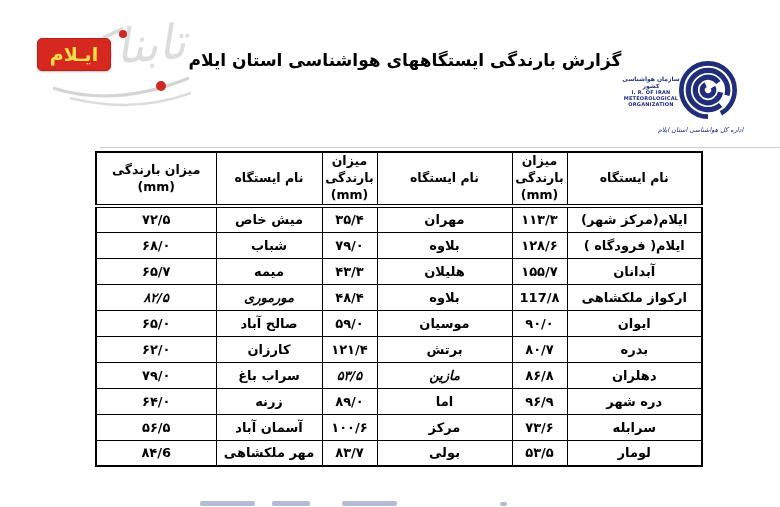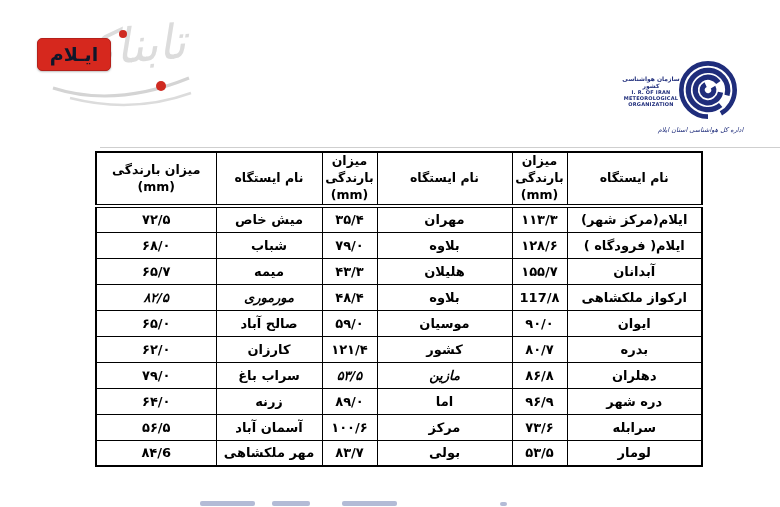--- a/index.html
+++ b/index.html
@@ -10,21 +10,21 @@
   }
   
   .gray-rule { position:absolute; left:100px; top:147px; width:680px; height:1px; background:#cfcfcf; }
 
   
   .tabnak { position:absolute; left:15px; top:8px; width:180px; height:100px; }
   .tabnak svg { position:absolute; left:0; top:0; }
   .tabnak-badge {
     position:absolute; left:22px; top:30px; width:74px; height:33px;
     background:#d6281e; border:1px solid #b5201a; border-radius:5px;
-    color:#0f172a; font-weight:bold; font-size:19px; line-height:30px;
+    color:#fde047; font-weight:bold; font-size:19px; line-height:30px;
     text-align:center; direction:rtl; box-shadow:0 1px 2px rgba(0,0,0,.25);
   }
 
   
   .title {
     position:absolute; left:160px; top:50px; width:490px; text-align:center;
     direction:rtl; font-size:17px; font-weight:bold; color:#000;
   }
   .subtitle {
     position:absolute; left:42px; top:107px; width:598px; text-align:center;
@@ -74,20 +74,21 @@
     <svg width="180" height="100" viewBox="0 0 180 100">
       <text x="172" y="54" text-anchor="end" font-size="48" fill="#dcdcdc" font-style="italic" transform="rotate(-5 120 50)">تابناک</text>
       <path d="M38 80 Q 100 100 174 70" stroke="#d4d4d4" stroke-width="3" fill="none"></path>
       <path d="M55 90 Q 118 106 176 85" stroke="#dcdcdc" stroke-width="2.5" fill="none"></path>
       <circle cx="108" cy="26" r="4" fill="#cf2a21"></circle>
       <circle cx="146" cy="78" r="5" fill="#cf2a21"></circle>
     </svg>
     <div class="tabnak-badge">ایـلام</div>
   </div>
 
+  <div class="title">گزارش بارندگی ایستگاههای هواشناسی استان ایلام</div>
 
   <div class="metorg">
     <div class="met-text">
       <div class="met-fa">سازمان هواشناسی کشور</div>
       <div class="met-en">I. R. OF IRAN</div>
       <div class="met-en">METEOROLOGICAL</div>
       <div class="met-en">ORGANIZATION</div>
     </div>
     <svg class="met-spiral" viewBox="0 0 100 100">
       <g fill="none" stroke="#1f2d7b">
@@ -160,21 +161,21 @@
           <td class="c0">ایوان</td>
           <td class="c1">۹۰/۰</td>
           <td class="c2">موسیان</td>
           <td class="c3">۵۹/۰</td>
           <td class="c4">صالح آباد</td>
           <td class="c5">۶۵/۰</td>
         </tr>
         <tr>
           <td class="c0">بدره</td>
           <td class="c1">۸۰/۷</td>
-          <td class="c2">کشور</td>
+          <td class="c2">برتش</td>
           <td class="c3">۱۲۱/۴</td>
           <td class="c4">کارزان</td>
           <td class="c5">۶۲/۰</td>
         </tr>
         <tr>
           <td class="c0">دهلران</td>
           <td class="c1">۸۶/۸</td>
           <td class="c2 it">مازین</td>
           <td class="c3 it">۵۳/۵</td>
           <td class="c4">سراب باغ</td>

